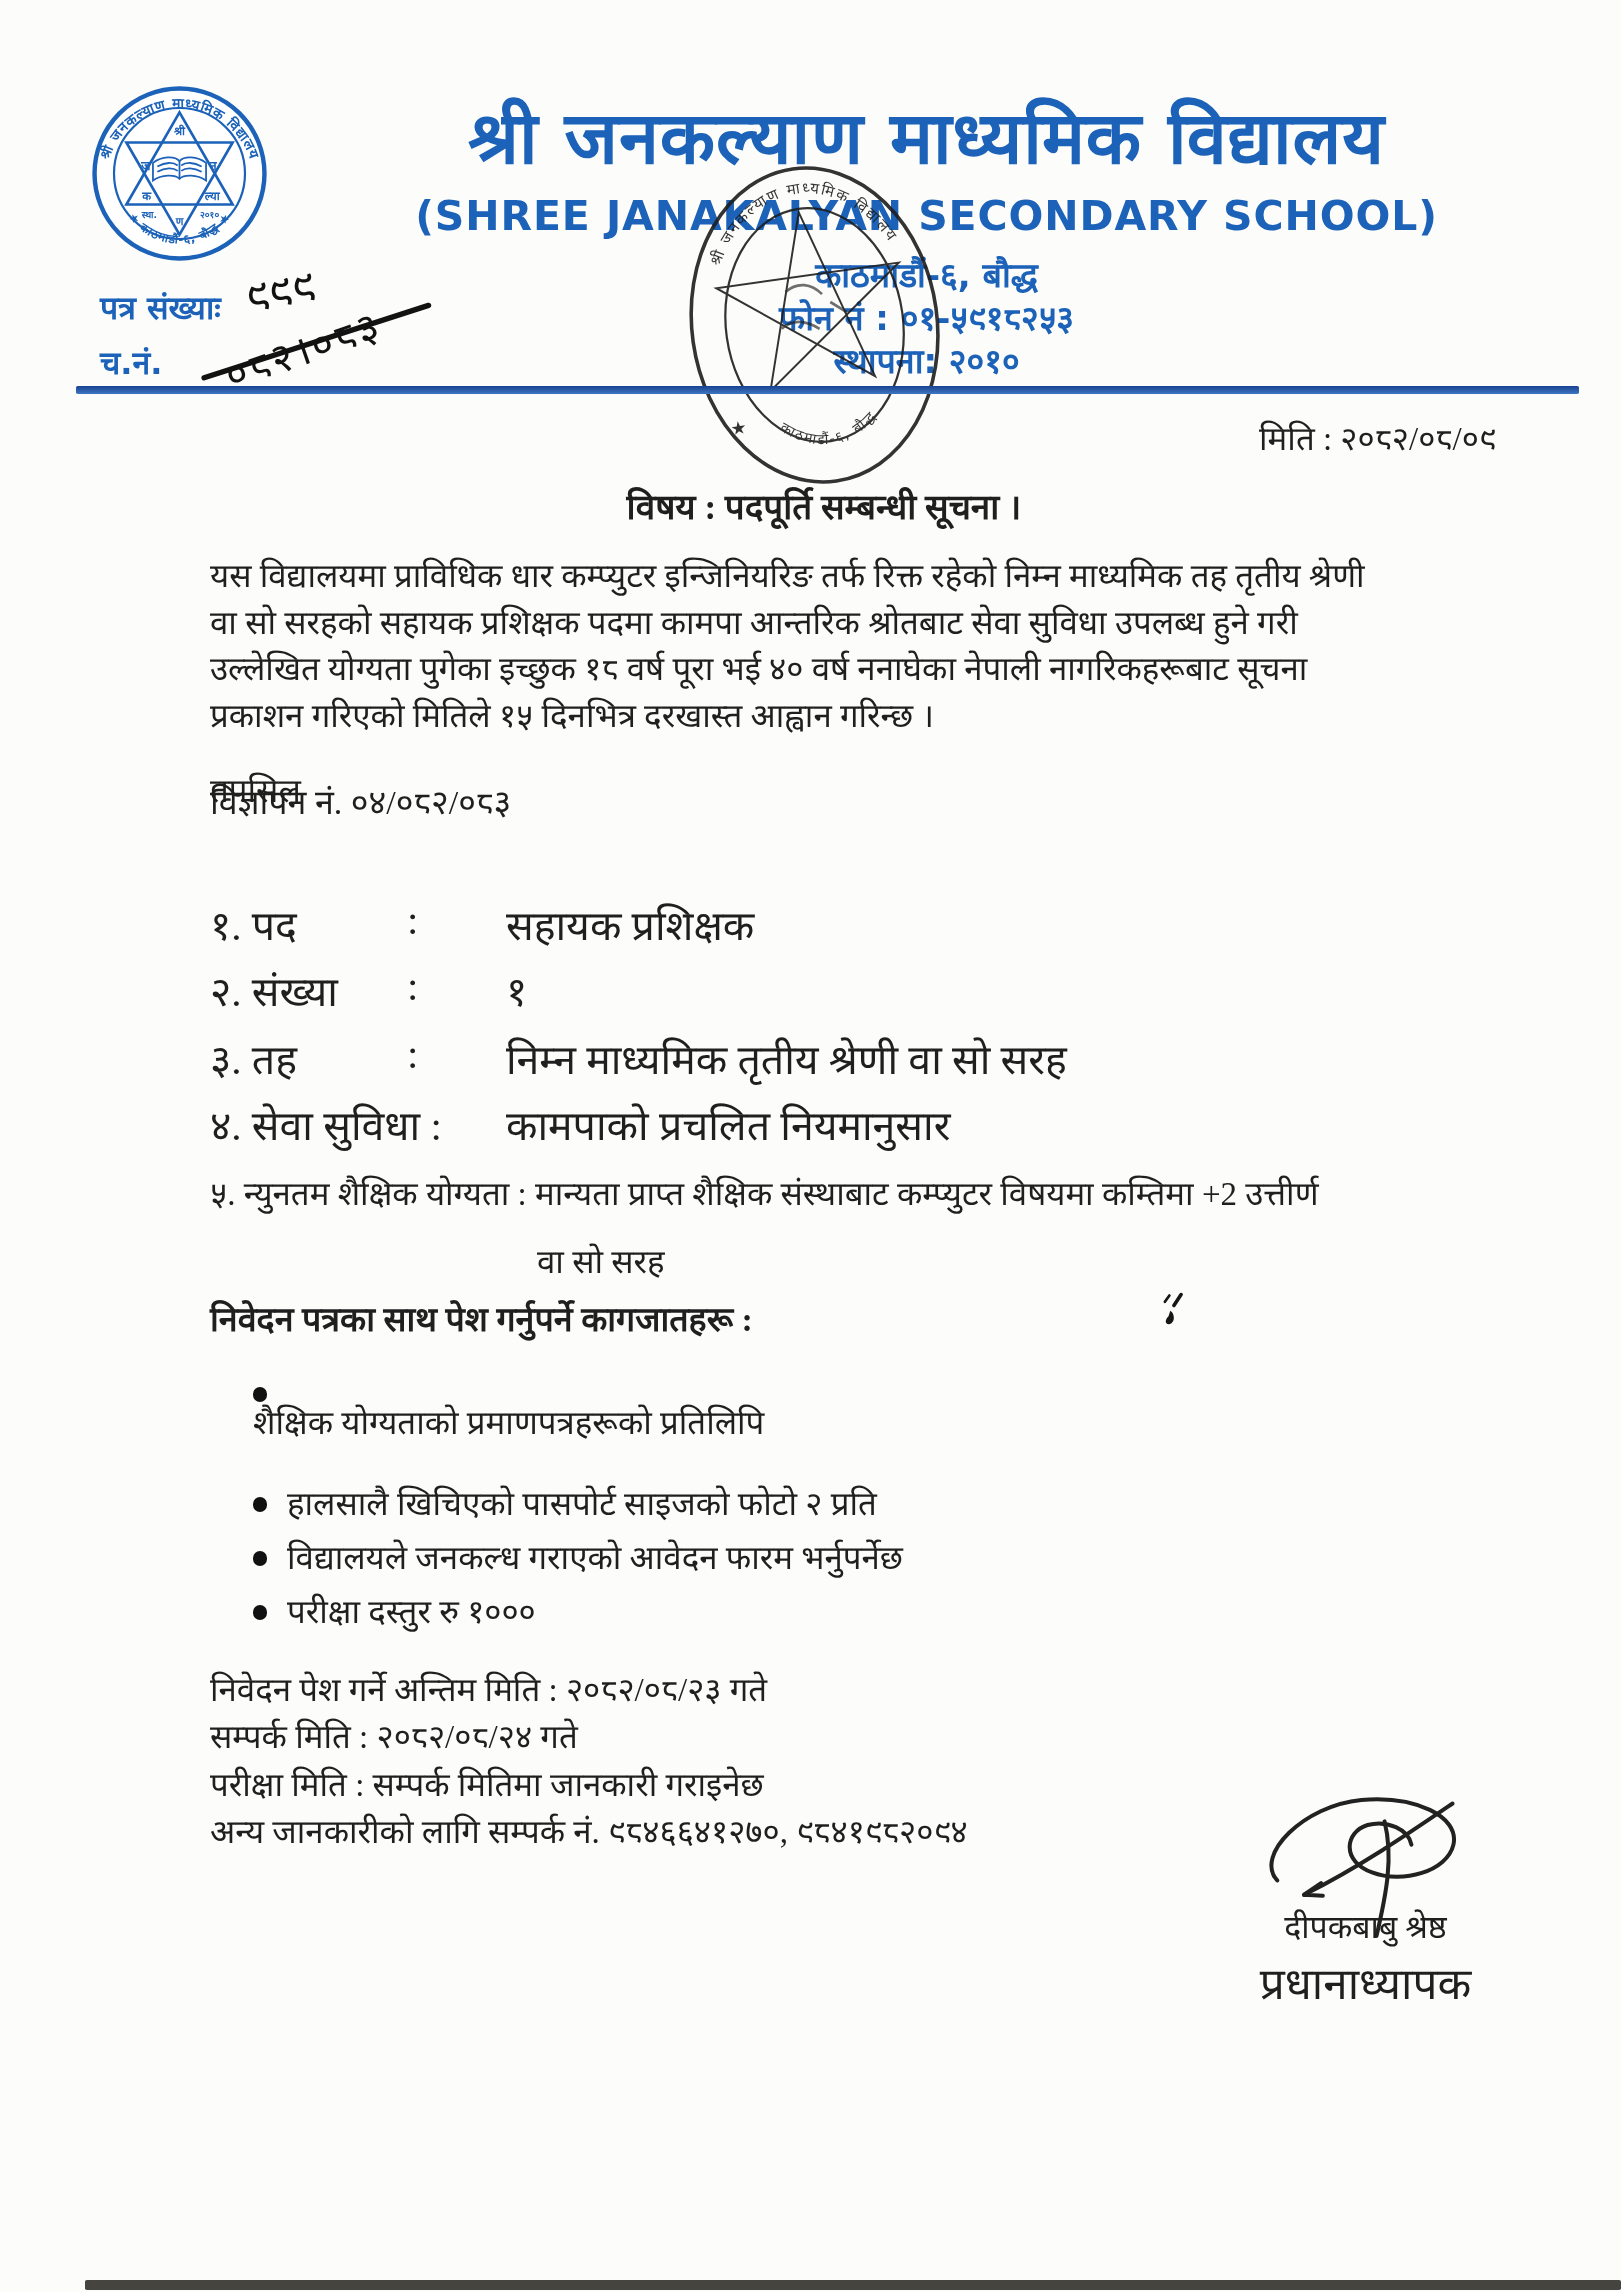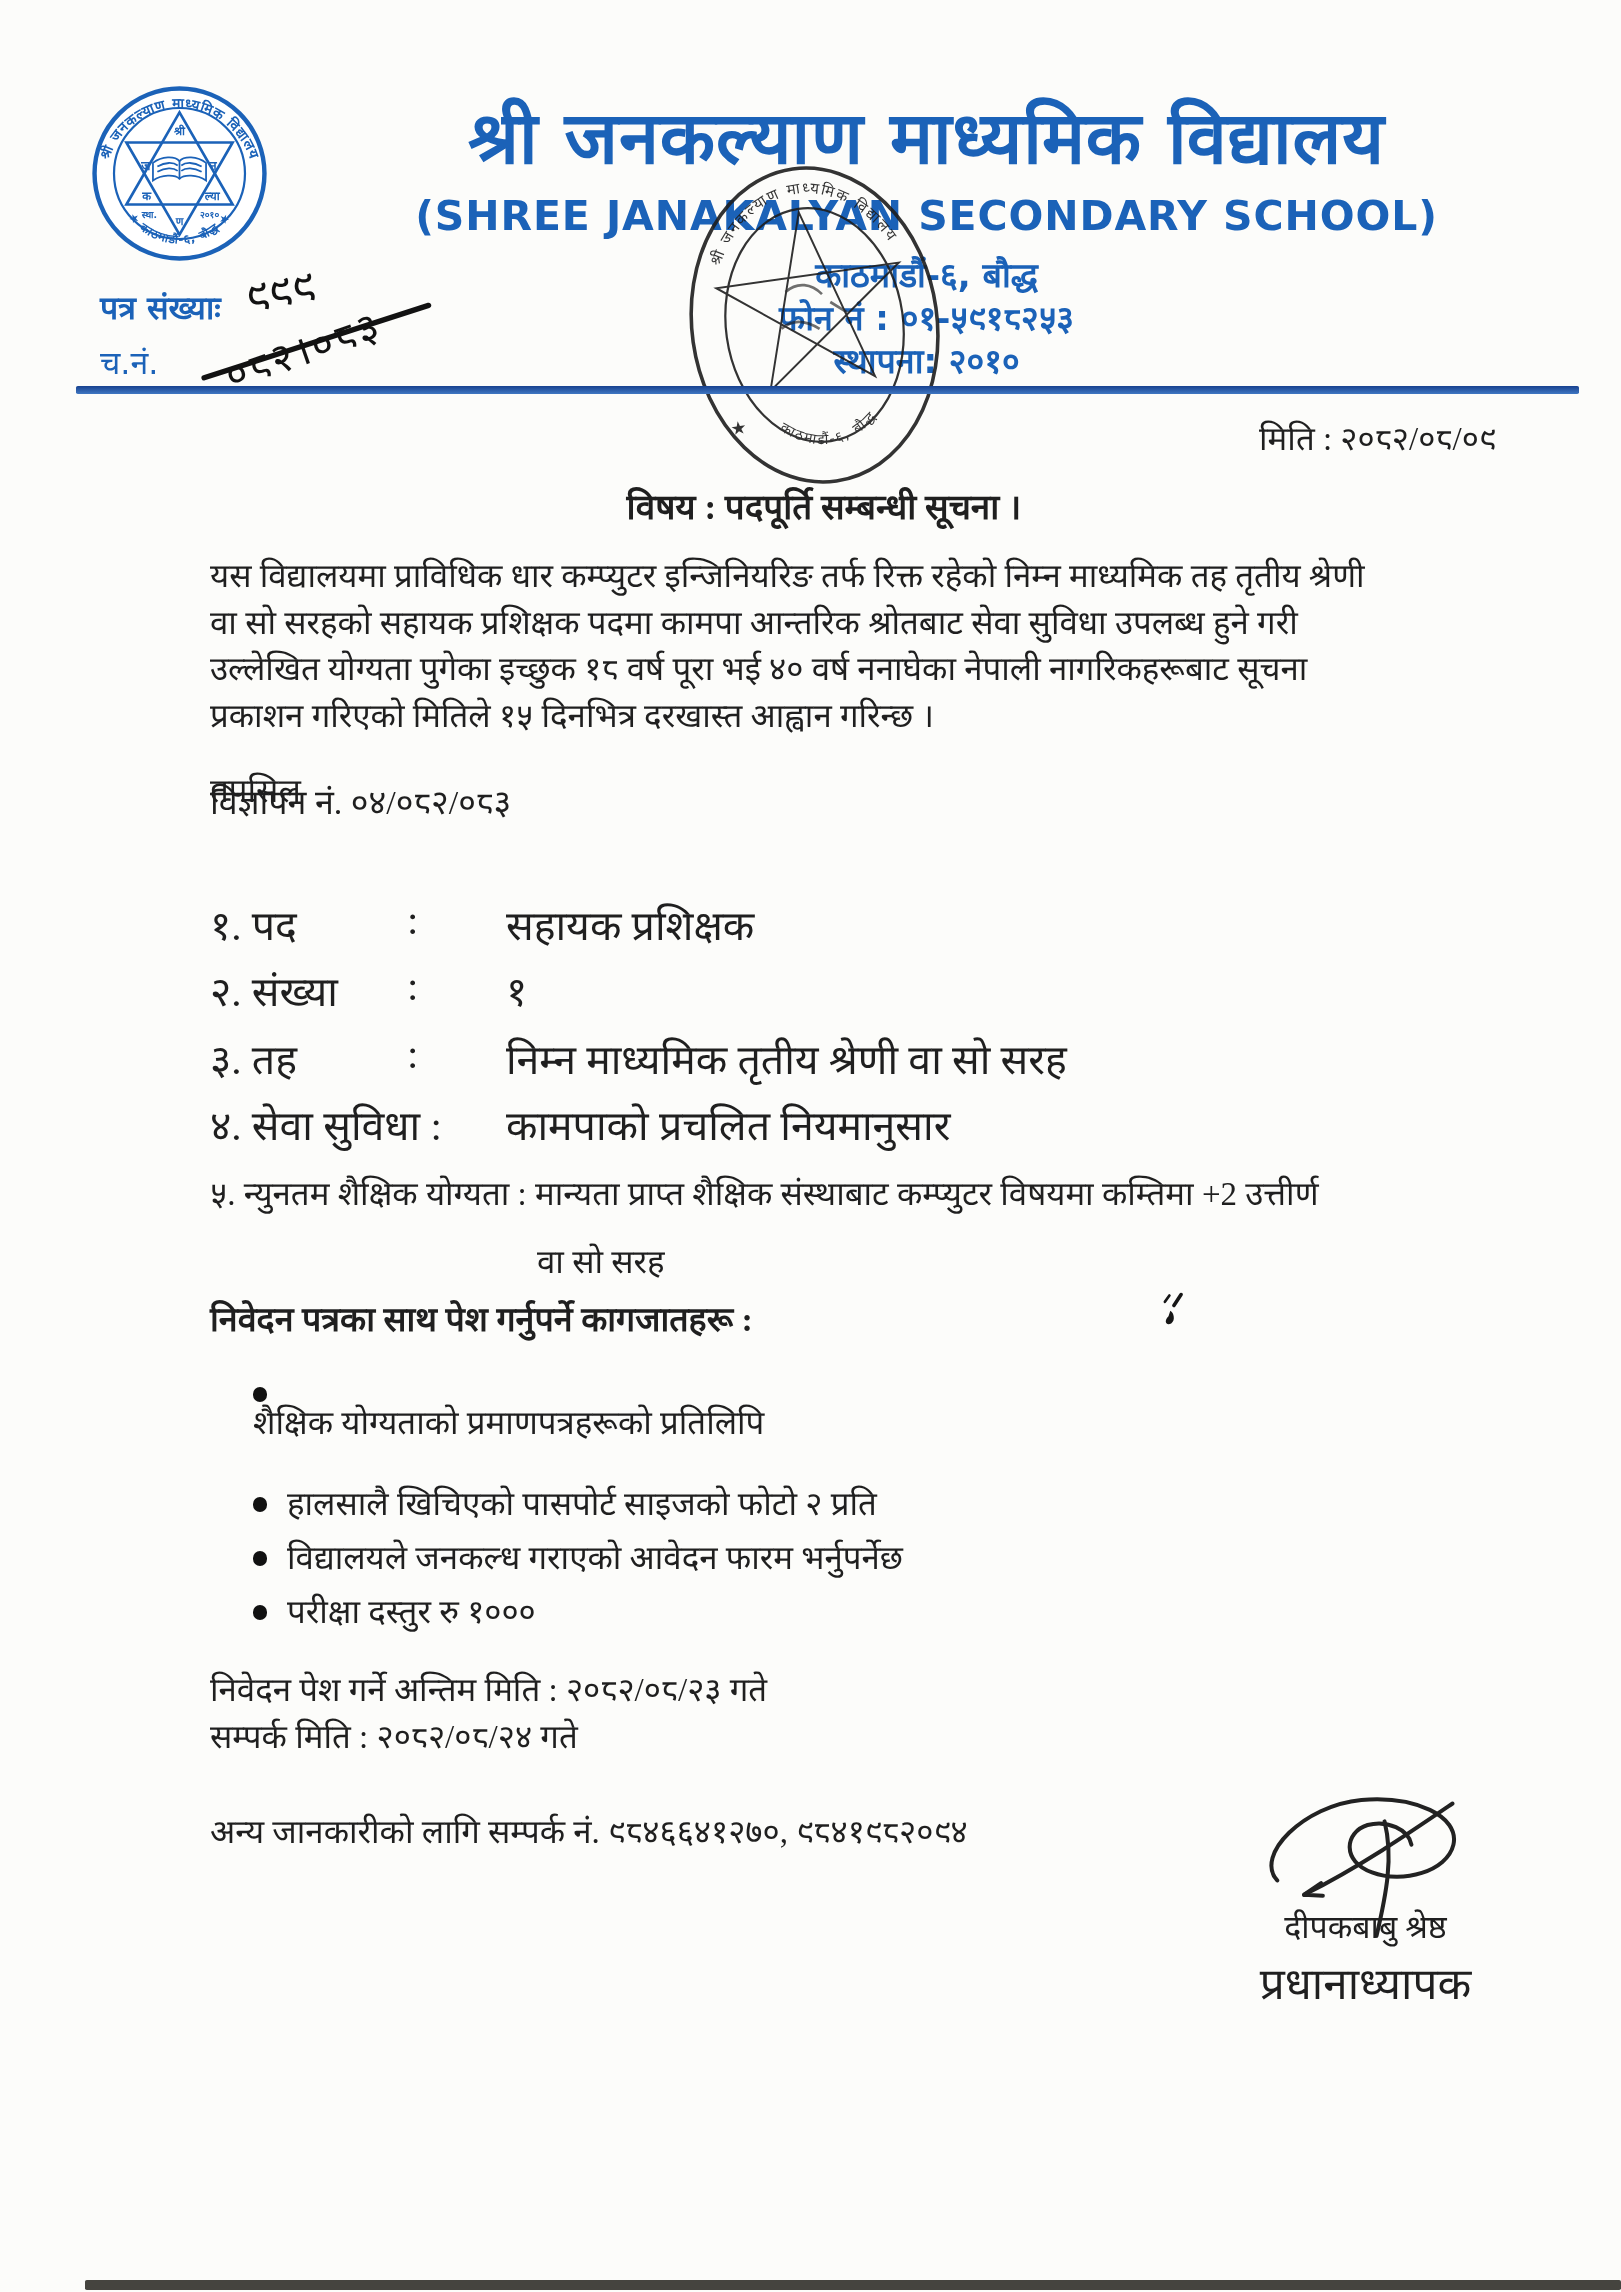--- a/index.html
+++ b/index.html
@@ -12,21 +12,21 @@
   .sans{font-family:"DejaVu Sans","Liberation Sans",sans-serif;}
   .center{text-align:center;}
   .np{font-size:32px;line-height:41px;}
   
   .title-np{left:264px;top:93px;width:1325px;font-size:72px;line-height:90px;font-weight:bold;letter-spacing:0.9px;}
   .title-en{left:264px;top:191px;width:1325px;font-size:41px;line-height:50px;font-weight:bold;letter-spacing:0.9px;}
   .addr{left:264px;top:256px;width:1325px;font-size:34px;line-height:39px;font-weight:bold;}
   .phone{left:264px;top:299px;width:1325px;font-size:34px;line-height:39px;font-weight:bold;}
   .estd{left:264px;top:342px;width:1325px;font-size:34px;line-height:39px;font-weight:bold;}
   .ref1{left:100px;top:285px;font-size:32px;font-weight:bold;}
-  .ref2{left:100px;top:340px;font-size:32px;font-weight:normal;}
+  .ref2{left:100px;top:340px;font-size:32px;font-weight:bold;}
   .rule{left:76px;top:386px;width:1503px;height:8px;
         background:linear-gradient(#17418f,#3f77c2);border-radius:1.8px;}
   
   .date{right:125px;top:419px;font-size:33px;}
   .subject{left:0;top:482px;width:1648px;font-size:35px;font-weight:bold;}
   .pline{left:210px;width:1281px;font-size:33px;line-height:43px;}
   .tapasil{left:210px;top:767px;font-size:33px;}
   .advert{left:210px;top:778px;font-size:34px;font-weight:normal;}
   .item-row{left:210px;width:1254px;height:45px;font-size:41px;}
   .item-label{position:absolute;left:0;top:0;}
@@ -177,20 +177,21 @@
     <span class="doc-dot"></span>
     <span>विद्यालयले जनकल्ध गराएको आवेदन फारम भर्नुपर्नेछ</span>
   </div>
   <div class="abs doc-row" style="top:1591px;">
     <span class="doc-dot"></span>
     <span>परीक्षा दस्तुर रु १०००</span>
   </div>
 
   <div class="abs fline" style="top:1666px;">निवेदन पेश गर्ने अन्तिम मिति : २०८२/०८/२३ गते</div>
   <div class="abs fline" style="top:1713px;">सम्पर्क मिति : २०८२/०८/२४ गते</div>
+  <div class="abs fline" style="top:1761px;">परीक्षा मिति : सम्पर्क मितिमा जानकारी गराइनेछ</div>
   <div class="abs fline" style="top:1808px;">अन्य जानकारीको लागि सम्पर्क नं. ९८४६६४१२७०, ९८४१९८२०९४</div>
 
   <svg class="abs" style="left:1252px;top:1791px;overflow:visible;" width="224" height="161" viewBox="0 0 250 180">
     <g stroke="#222" fill="none" stroke-width="4.5" stroke-linecap="round">
       <path d="M 28,100 C 2,72 58,16 122,10 C 182,5 232,28 225,60 C 218,90 168,104 134,91 C 100,79 103,46 129,38 C 151,32 175,43 178,60"></path>
       <path d="M 224,14 C 180,44 122,84 58,116"></path>
       <path d="M 58,116 L 77,103 M 58,116 L 79,117"></path>
       <path d="M 148,34 C 158,74 150,115 139,162"></path>
     </g>
   </svg>

